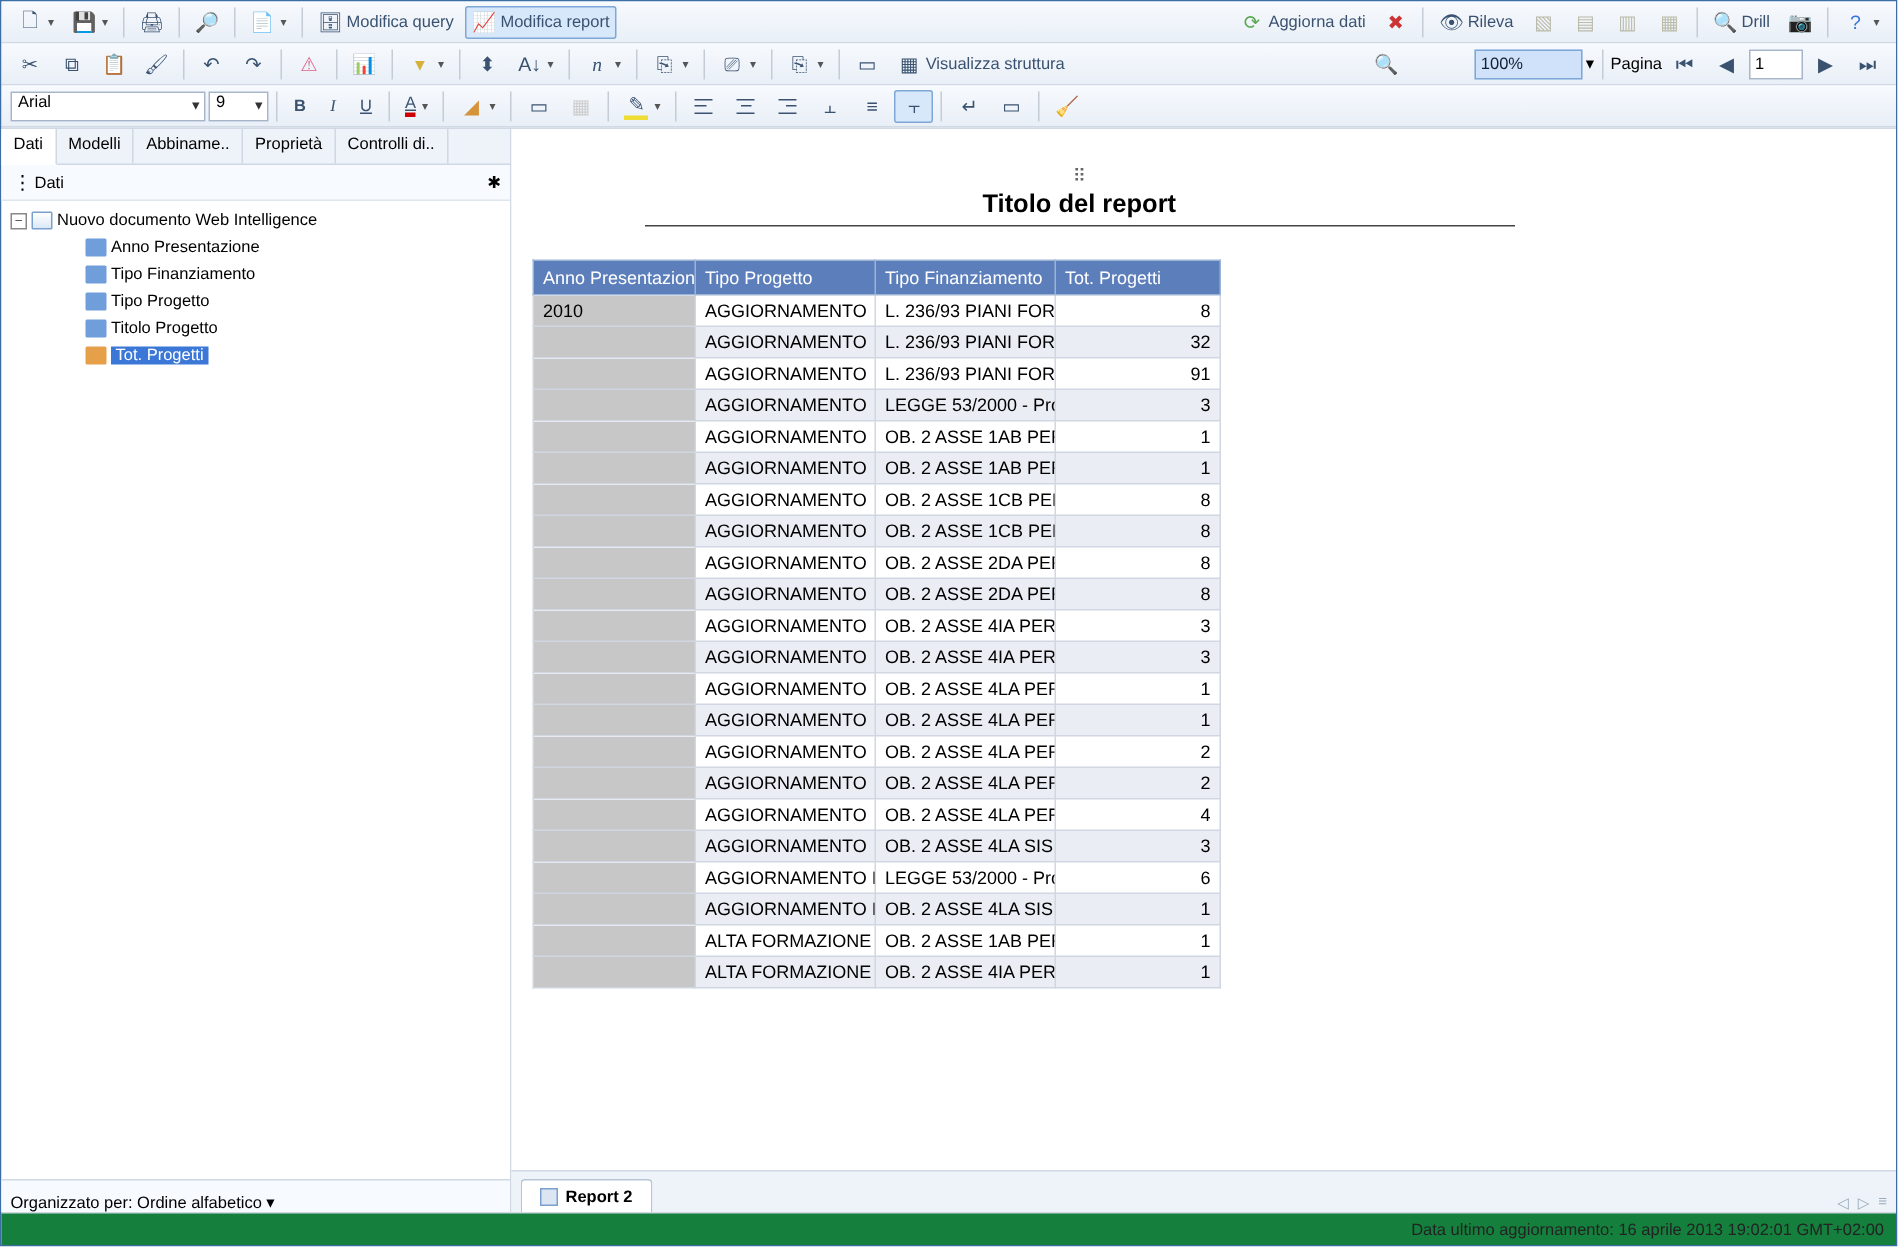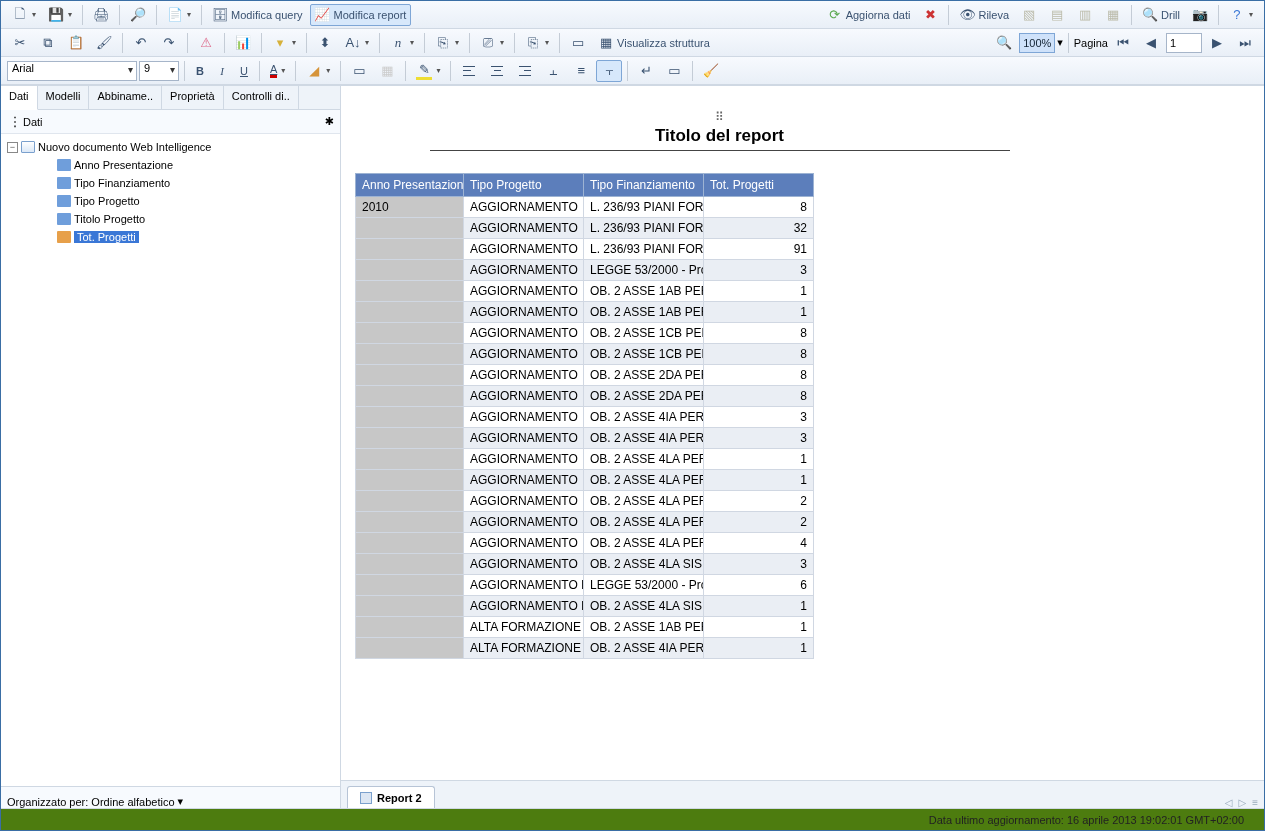--- a/index.html
+++ b/index.html
@@ -21,21 +21,21 @@
 .toolbar { display:flex; align-items:center; height:28px; padding:0 6px; background: linear-gradient(#f7fafe,#e9eff7); border-bottom:1px solid #cfd8e3; gap:2px; flex-wrap:nowrap; overflow:hidden;}
 .toolbar .sep { width:1px; height:20px; background:#c4ccd6; margin:0 3px; }
 .tbtn { min-width:20px; height:22px; padding:0 4px; display:flex; align-items:center; justify-content:center; border:1px solid transparent; border-radius:2px; cursor:pointer; color:#3a5270; gap:3px; white-space:nowrap; font-size:11px;}
 .tbtn.active { background:#d7e8fb; border:1px solid #7ea6d6; }
 .tbtn .dd { font-size:8px; color:#555; margin-left:1px;}
 .tspacer { flex:1; }
 
 .font-select { height:20px; border:1px solid #a6b5c9; background:#fff; padding:0 16px 0 4px; font-size:11px; min-width:130px; position:relative;}
 .font-select.small{min-width:40px;}
 .font-select:after{content:"▾"; position:absolute; right:3px; top:2px; font-size:10px; color:#333;}
-.zoom-input{height:20px;width:36px;border:1px solid #7ea6d6;background:#cfe2fa;color:#123;text-align:left;padding:0 3px;font-size:11px;}
+.zoom-input{height:20px;width:72px;border:1px solid #7ea6d6;background:#cfe2fa;color:#123;text-align:left;padding:0 3px;font-size:11px;margin-left:44px;}
 .page-input{height:20px;width:36px;border:1px solid #a6b5c9;background:#fff;text-align:left;padding:0 3px;font-size:11px;}
 
 .bold{font-weight:bold;}
 .ital{font-style:italic;font-family:serif;}
 .under{text-decoration:underline;}
 
 
 .mainrow{flex:1;display:flex;min-height:0;border-top:1px solid #cfd8e3;}
 .sidebar{width:340px;border-right:1px solid #cfd8e3;display:flex;flex-direction:column;background:#fff;}
 .side-tabs{display:flex;height:24px;border-bottom:1px solid #cfd8e3;background:#eef3f9;font-size:11px;}
@@ -73,21 +73,21 @@
 .stripe-even td:not(.col-year){background:#eaeef4;}
 td.col-year{background:#c7c7c7;}
 
 
 .report-tabs{height:28px;border-top:1px solid #cfd8e3;background:#eef3f9;display:flex;align-items:flex-end;padding:0 6px;}
 .report-tab{height:22px;padding:3px 12px;background:#fff;border:1px solid #b7c4d6;border-bottom:none;border-radius:3px 3px 0 0;font-size:11px;font-weight:bold;display:flex;align-items:center;gap:5px;cursor:pointer;}
 .report-tab .ricon{width:12px;height:12px;background:#dce6f3;border:1px solid #7aa0cd;}
 .report-tabs .navset{margin-left:auto;display:flex;gap:6px;color:#9ab;font-size:10px;}
 
 
-.statusbar{height:22px;background:#4d7c0f;border-top:1px solid #cfd8e3;display:flex;align-items:center;justify-content:flex-end;padding:0 20px;font-size:11px;color:#222;}
+.statusbar{height:22px;background:#15803d;border-top:1px solid #cfd8e3;display:flex;align-items:center;justify-content:flex-end;padding:0 8px;font-size:11px;color:#222;}
 
 
 .g{display:inline-block;width:16px;text-align:center;font-size:13px;}
 
 
 .align-box{width:16px;height:14px;display:inline-flex;flex-direction:column;justify-content:space-between;padding:2px;}
 .align-box span{height:1px;background:#3a5270;display:block;}
 
 
 .canvas-scroll::-webkit-scrollbar{width:16px;height:16px;}

